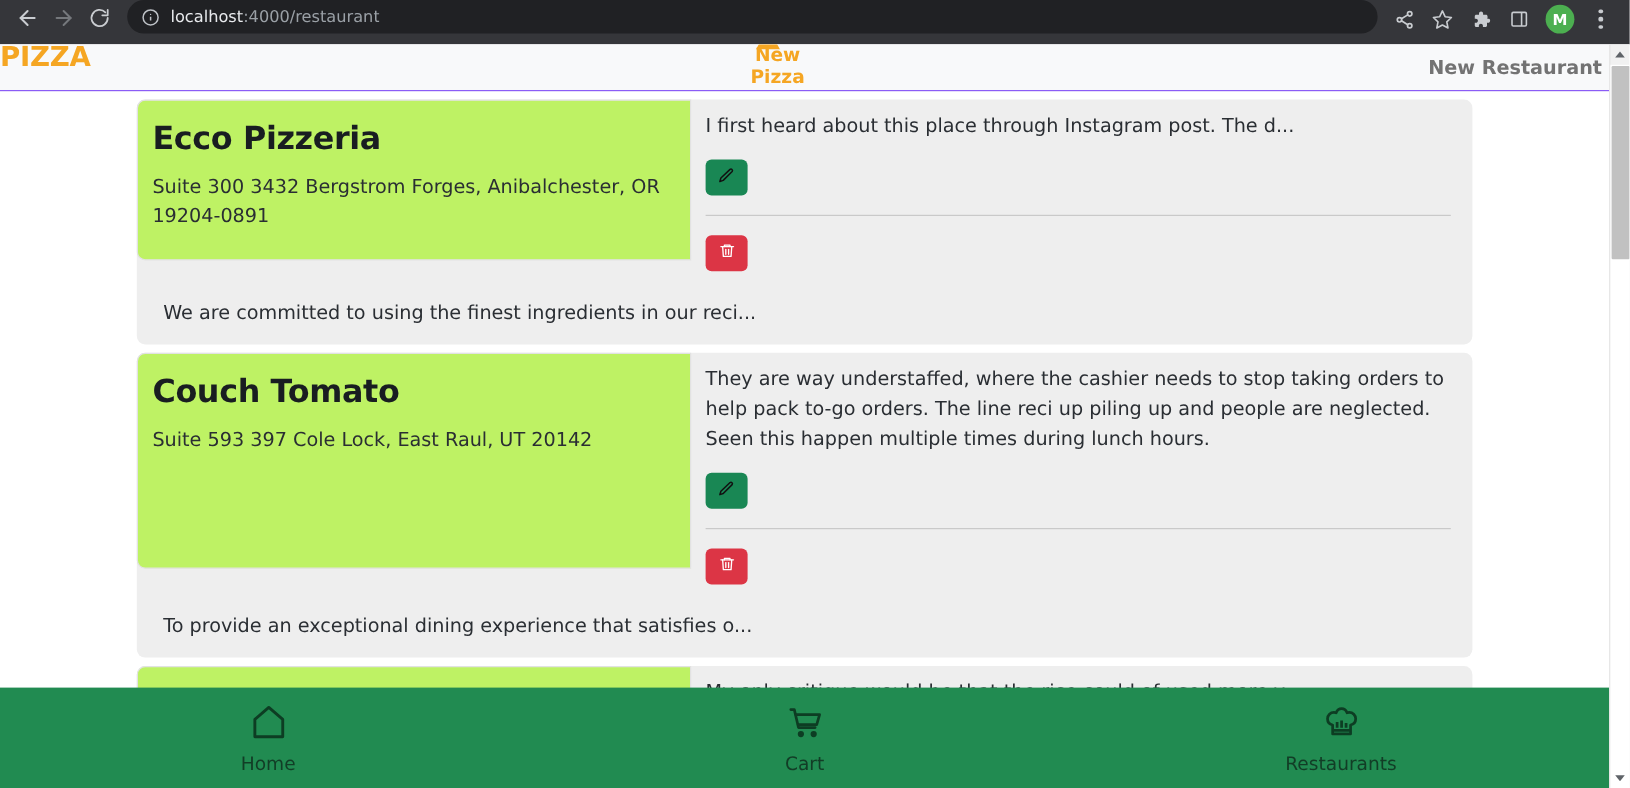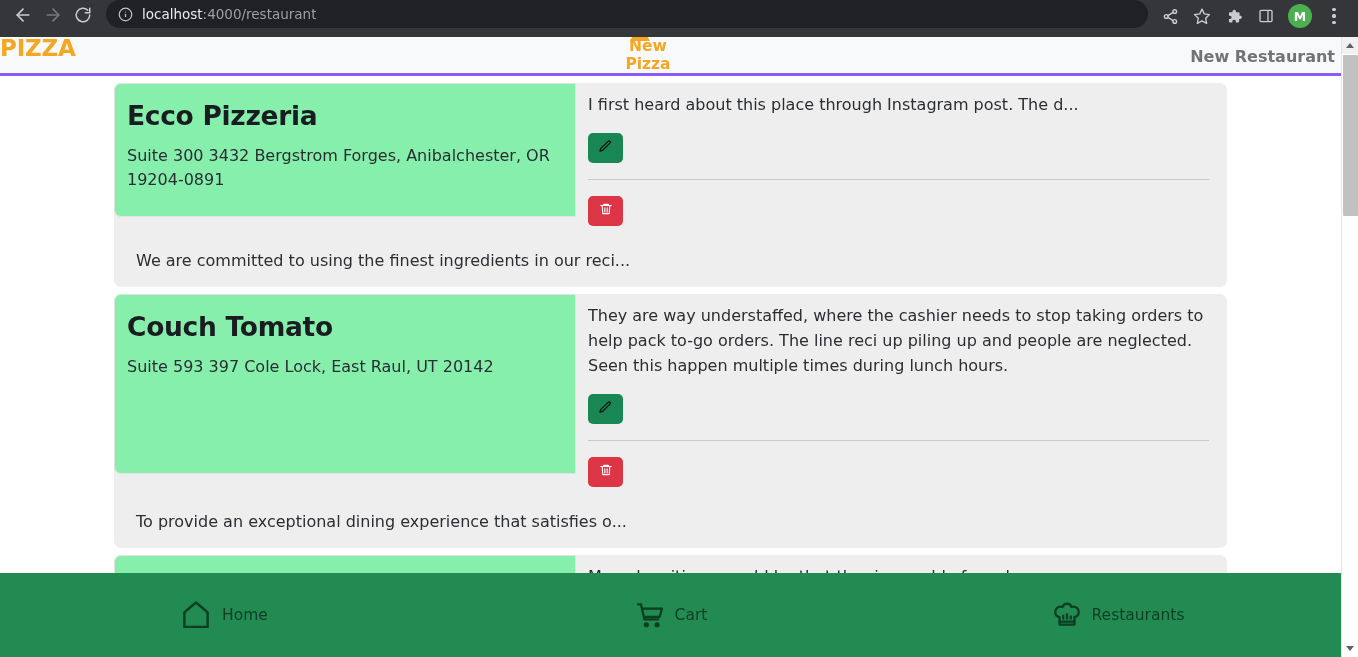--- a/index.html
+++ b/index.html
@@ -45,21 +45,21 @@
 
   
   #page {
     position: absolute; top: 37px; left: 0; width: 1358px; height: 620px;
     background: #ffffff; overflow: hidden;
   }
 
   
   #app-header {
     position: absolute; top: 0; left: 0; width: 1341px; height: 39px;
-    background: #f8f9fa; border-bottom: 3px solid #8b5cf6;
+    background: #f8f9fa; border-bottom: 1px solid #8b5cf6;
   }
   #brand-logo {
     position: absolute; left: 0; top: -2px;
     font-size: 23px; font-weight: 700; color: #f5a623;
     font-family: "DejaVu Sans", "Liberation Sans", sans-serif; letter-spacing: -0.2px;
   }
   #new-pizza-link {
     position: absolute; left: 606px; top: 0; width: 84px;
     text-align: center; color: #f5a623; text-decoration: none;
     font-size: 15.5px; font-weight: 600;
@@ -75,21 +75,21 @@
   }
 
   
   #restaurant-list { position: absolute; top: 39px; left: 0; width: 1341px; }
   .restaurant-card {
     position: relative; margin: 7px 114px 0 114px; background: #eeeeee;
     border-radius: 7px; padding: 0;
   }
   .card-row { display: flex; align-items: flex-start; }
   .card-left {
-    width: 462px; flex: none; background: #86efac;
+    width: 462px; flex: none; background: #bef264;
     border: 1px solid #e2e2e2; border-radius: 7px 0 0 7px;
     padding: 16px 20px 14px 12px; min-height: 134px;
   }
   .restaurant-name {
     font-size: 26.5px; font-weight: 700; color: #191d21;
     line-height: 1.18; letter-spacing: -0.3px;
   }
   .restaurant-address {
     margin-top: 13px; font-size: 16px; color: #2a2e33; line-height: 1.5;
   }
@@ -108,21 +108,21 @@
   .card-description {
     padding: 15px 20px 17px 22px; font-size: 16px; color: #2a2e33;
   }
 
   
   #bottom-nav {
     position: absolute; bottom: 0; left: 0; width: 1341px; height: 84px;
     background: #218b51; display: flex; align-items: center;
   }
   .nav-item {
-    flex: 1; display: flex; flex-direction: row; align-items: center;
+    flex: 1; display: flex; flex-direction: column; align-items: center;
     justify-content: center; gap: 9px; text-decoration: none; color: #0d3d23;
     cursor: pointer;
   }
   .nav-item .nav-icon { display: flex; align-items: center; justify-content: center; height: 34px; }
   .nav-item .nav-label { font-size: 15.5px; color: #14past; }
   .nav-label { font-size: 15.5px; color: #123d26; }
 
   
   #scrollbar {
     position: absolute; top: 0; right: 0; width: 17px; height: 620px;

